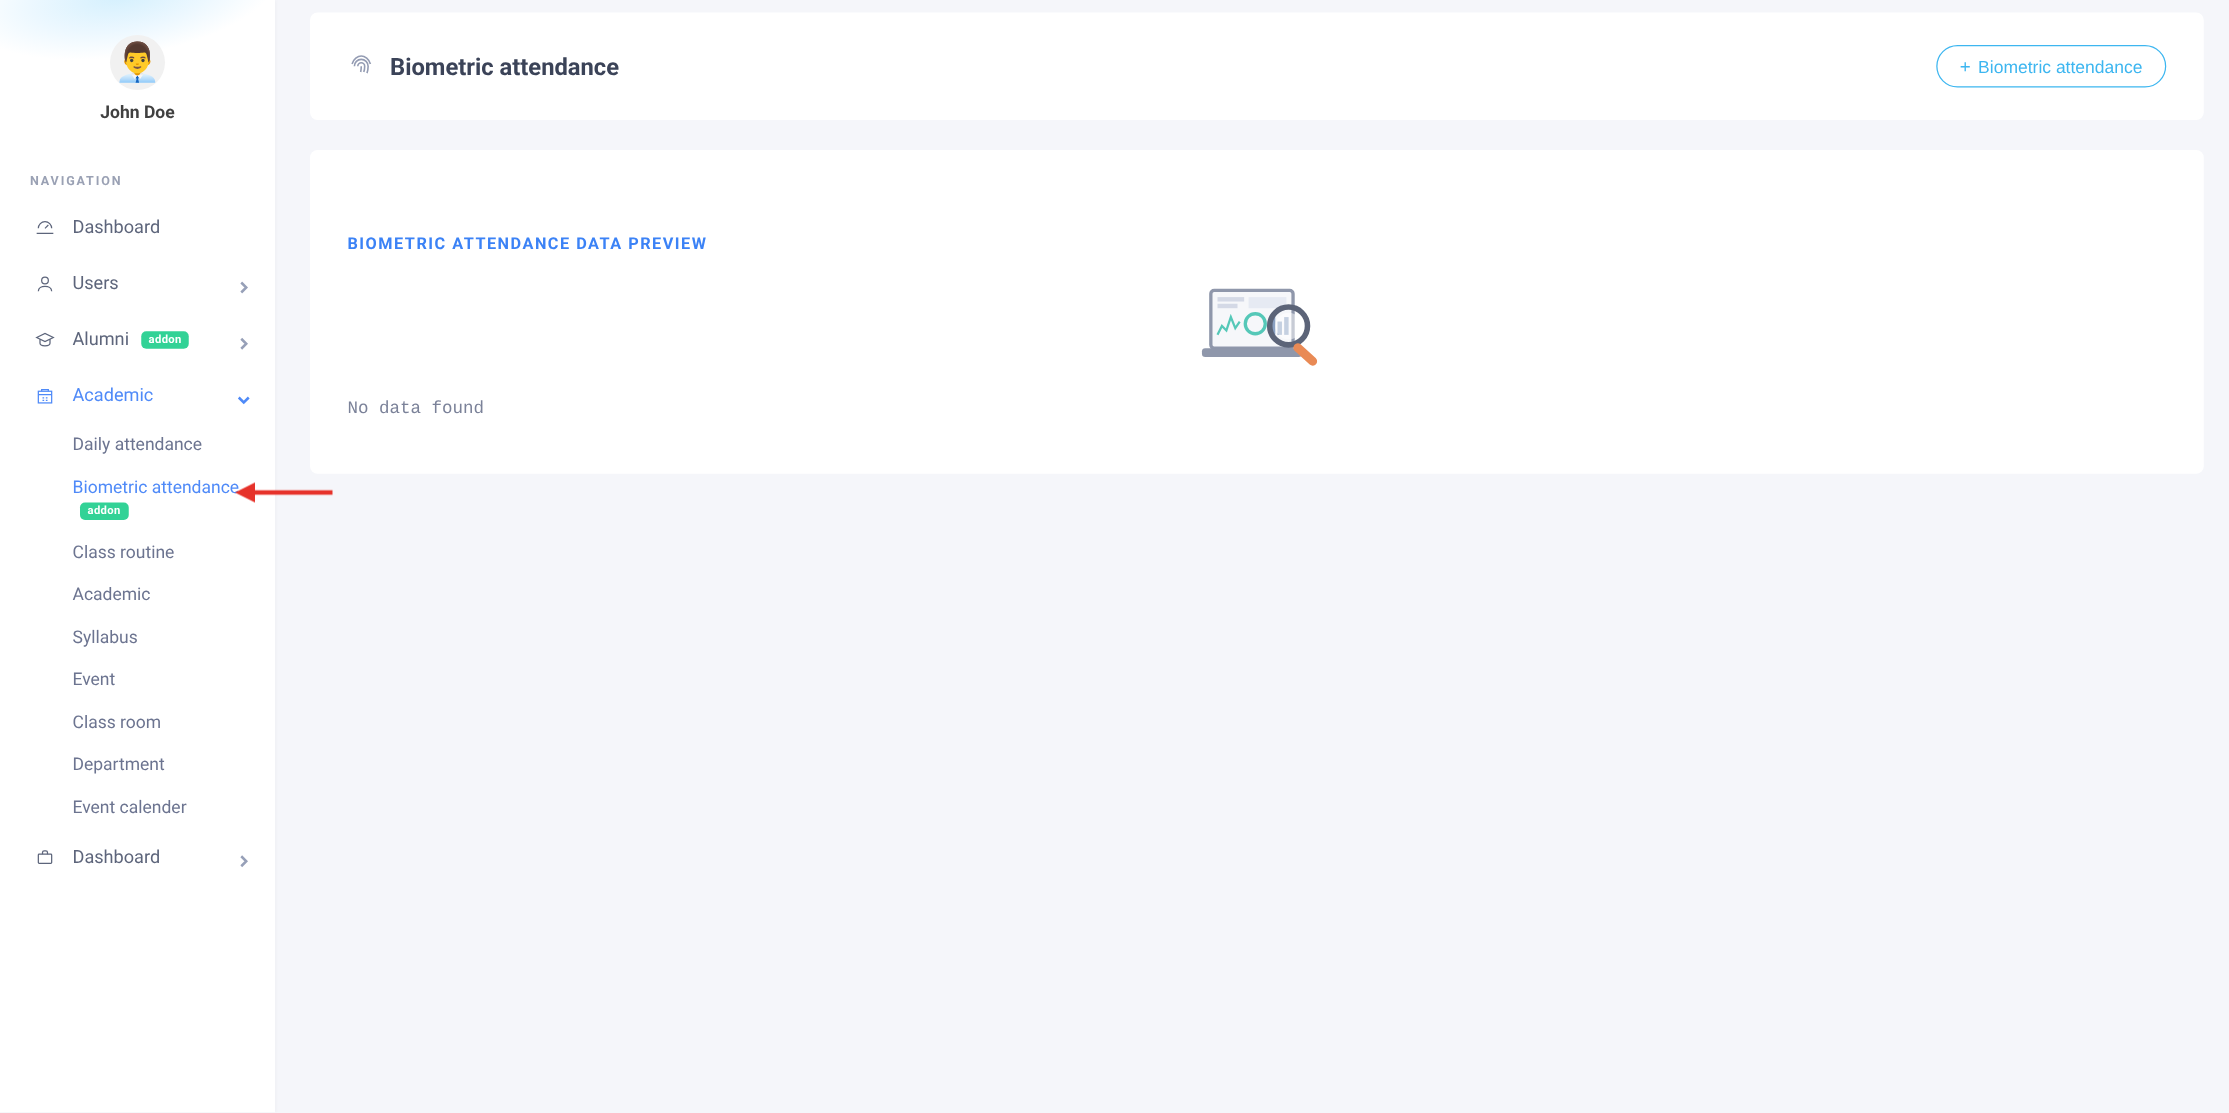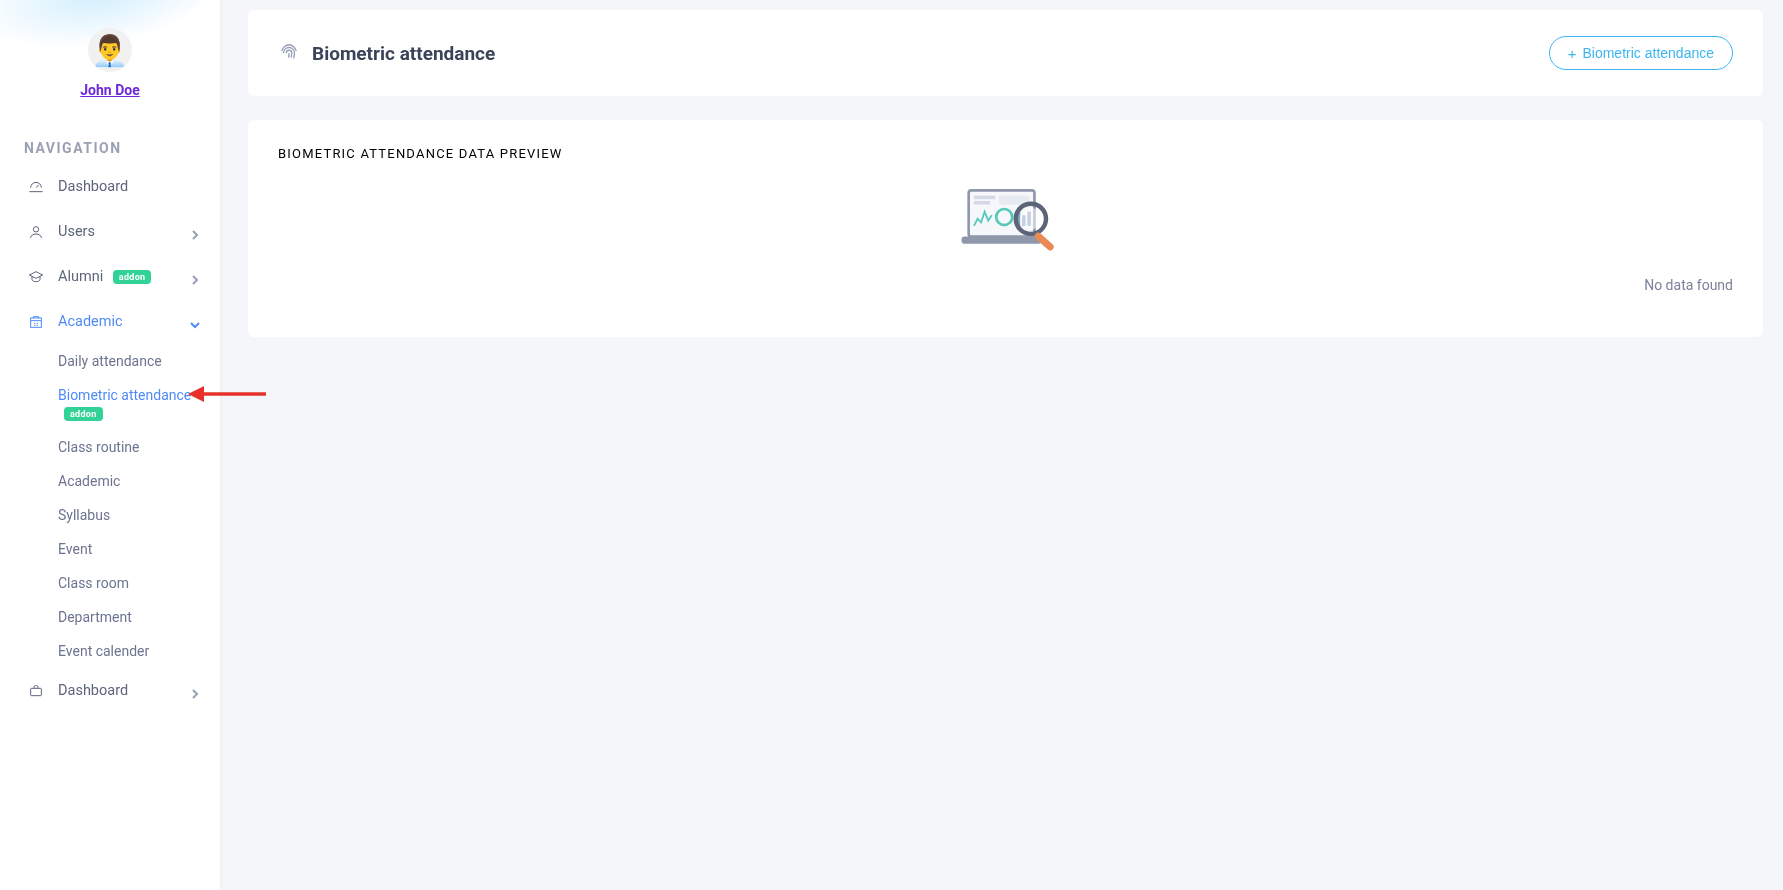--- a/index.html
+++ b/index.html
@@ -3,22 +3,22 @@
   <meta charset="utf-8">
   <style>
     * { box-sizing: border-box; margin: 0; padding: 0; }
     html, body { font-family: -apple-system, BlinkMacSystemFont, "Segoe UI", Roboto, "Helvetica Neue", Arial, sans-serif; background: #f5f6fa; color: #4a5368; height: 100%; }
     body { display: flex; width: 1783px; height: 890px; overflow: hidden; }
     
     .sidebar { width: 220px; background: #ffffff; height: 100%; overflow-y: auto; position: relative; box-shadow: 1px 0 3px rgba(0,0,0,0.03); }
     .sidebar-header { position: relative; padding: 28px 0 14px 0; text-align: center; overflow: hidden; }
     .bg-swirl { position: absolute; top: -40px; left: -40px; width: 280px; height: 120px; background: radial-gradient(ellipse 180px 70px at 50% 30%, #cfeefd 0%, #eaf7ff 40%, transparent 70%); transform: rotate(-8deg); opacity: 0.9; }
     .avatar { width: 44px; height: 44px; border-radius: 50%; background: #f1f1f1 center/cover no-repeat; margin: 0 auto 10px auto; position: relative; overflow: hidden; display: flex; align-items: center; justify-content: center; font-size: 30px; }
-    .user-name { font-size: 14px; font-weight: 700; color: #6d28d9; position: relative; text-decoration: underline; }
-    .nav-section-label { font-size: 14px; letter-spacing: 1.5px; color: #9aa1b4; font-weight: 700; padding: 28px 0 8px 24px; text-transform: uppercase; }
+    .user-name { font-size: 14px; font-weight: 700; color: #404040; position: relative; }
+    .nav-section-label { font-size: 10px; letter-spacing: 1.5px; color: #9aa1b4; font-weight: 700; padding: 28px 0 8px 24px; text-transform: uppercase; }
     .nav-item { display: flex; align-items: center; justify-content: space-between; padding: 14px 20px 14px 28px; cursor: pointer; color: #5d657b; font-size: 14.5px; text-align: center; }
     .nav-item.active { color: #4f8af8; }
     .nav-item-left { display: flex; align-items: center; gap: 14px; }
     .nav-icon { width: 16px; height: 16px; display: inline-flex; align-items: center; justify-content: center; color: inherit; }
     .nav-icon svg { width: 16px; height: 16px; stroke: currentColor; fill: none; stroke-width: 1.5; }
     .chevron { width: 10px; height: 10px; }
     .chevron svg { width: 10px; height: 10px; stroke: #97a0b8; fill: none; stroke-width: 2; }
     .nav-item.active .chevron svg { stroke: #4f8af8; }
     .badge-addon { background: #32d296; color: #fff; font-size: 9px; font-weight: 700; padding: 2px 6px; border-radius: 4px; margin-left: 6px; letter-spacing: 0.3px; display: inline-block; vertical-align: middle; }
     .sub-nav { padding-left: 58px; }
@@ -31,22 +31,22 @@
     
     .main { flex: 1; display: flex; flex-direction: column; padding: 0; }
     .page-header { background: #ffffff; margin: 10px 20px 0 28px; padding: 26px 30px; display: flex; align-items: center; justify-content: space-between; border-radius: 6px; }
     .page-title-wrap { display: flex; align-items: center; gap: 12px; }
     .fingerprint-icon { width: 22px; height: 22px; color: #949cb3; }
     .fingerprint-icon svg { width: 22px; height: 22px; stroke: currentColor; fill: none; stroke-width: 1.4; }
     .page-title { font-size: 19px; font-weight: 700; color: #3b4358; }
     .btn-primary-outline { border: 1px solid #3db6f0; color: #3db6f0; background: #fff; padding: 8px 18px; border-radius: 20px; font-size: 14px; display: inline-flex; align-items: center; gap: 6px; cursor: pointer; }
     .plus-sign { font-size: 15px; line-height: 1; }
     .card { background: #fff; margin: 24px 20px 0 28px; border-radius: 6px; padding: 26px 30px 44px 30px; }
-    .card-title { font-size: 13px; font-weight: 400; letter-spacing: 1.2px; color: #000000; text-transform: uppercase; }
-    .empty-state { text-align: right; padding: 24px 0 0 0; }
+    .card-title { font-size: 13px; font-weight: 700; letter-spacing: 1.2px; color: #3b82f6; text-transform: uppercase; margin-top: 42px; }
+    .empty-state { text-align: left; padding: 24px 0 0 0; font-family: Liberation Mono, monospace; }
     .empty-illustration { width: 110px; height: 80px; margin: 0 auto 12px auto; }
     .empty-text { color: #7b8299; font-size: 14px; margin-top: 6px; }
   </style>
 </head>
 <body>
 
 <aside class="sidebar">
   <div class="sidebar-header">
     <div class="bg-swirl"></div>
     <div class="avatar">👨‍💼</div>

